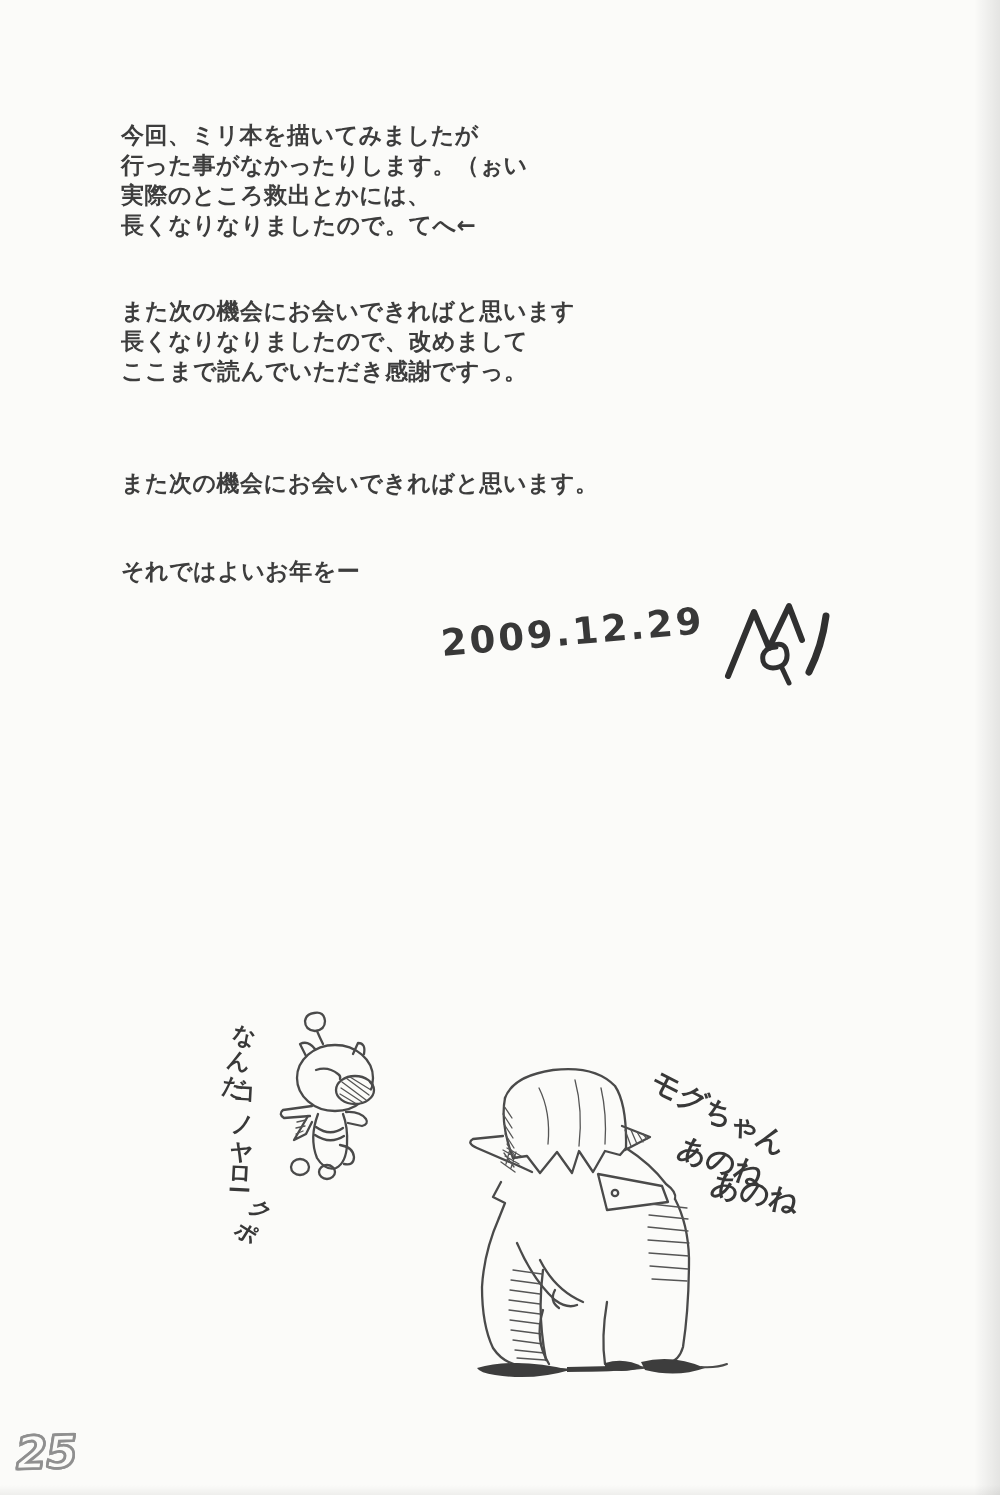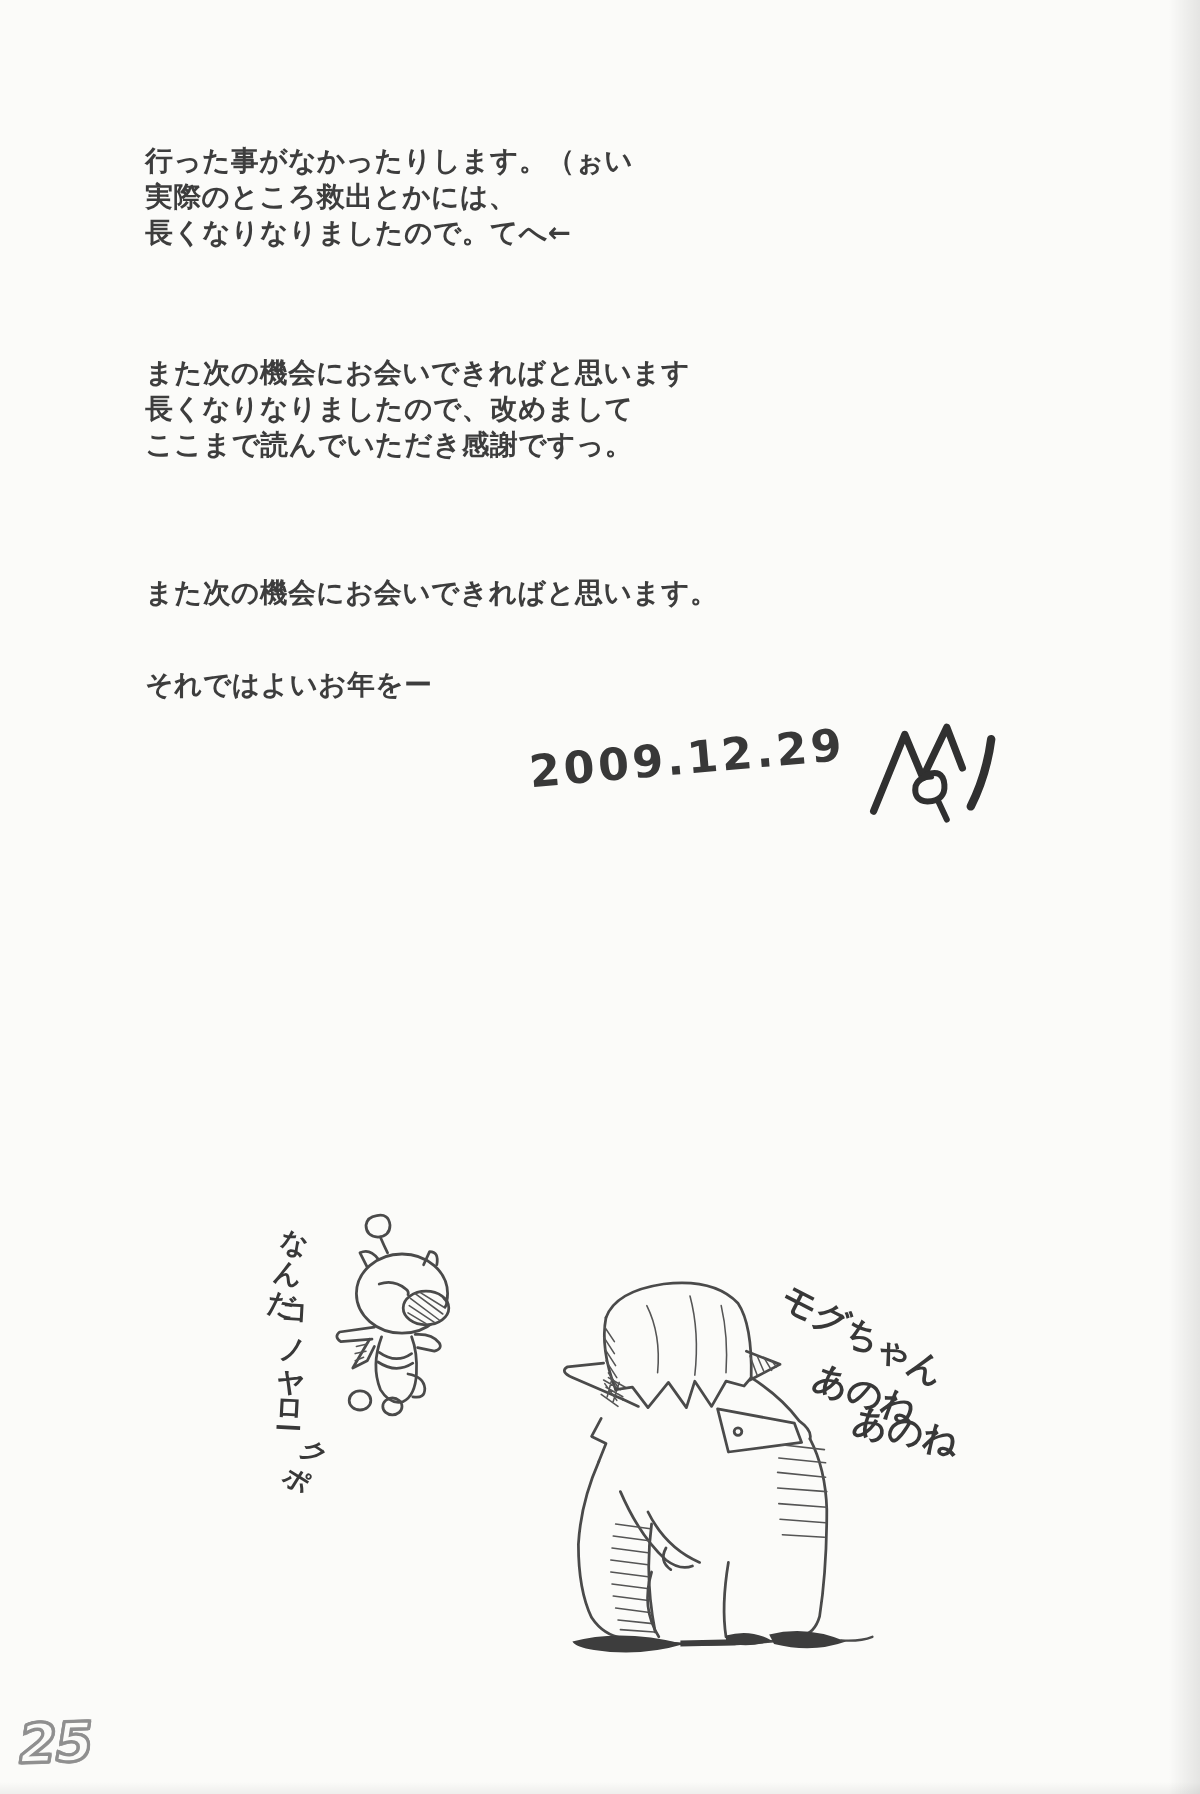--- a/index.html
+++ b/index.html
@@ -50,32 +50,33 @@
   svg .ink-thin{stroke:#555;stroke-width:1.3;fill:none;stroke-linecap:round;}
   svg .ink-fill{fill:#3d3d3d;stroke:none;}
   svg .sig{stroke:#303030;stroke-width:6;fill:none;stroke-linecap:round;stroke-linejoin:round;}
 </style>
 </head>
 <body>
 
 <div class="page">
 
   <div class="para" style="left:121px;top:120px;">
+    <div class="line">今回、ミリ本を描いてみましたが</div>
     <div class="line">行った事がなかったりします。（ぉい</div>
     <div class="line">実際のところ救出とかには、</div>
     <div class="line">長くなりなりましたので。てへ←</div>
   </div>
 
   <div class="para" style="left:121px;top:296px;">
     <div class="line">また次の機会にお会いできればと思います</div>
     <div class="line">長くなりなりましたので、改めまして</div>
     <div class="line">ここまで読んでいただき感謝ですっ。</div>
   </div>
 
-  <div class="para" style="left:121px;top:468px;margin-top:12px;">
+  <div class="para" style="left:121px;top:468px;">
     <div class="line">また次の機会にお会いできればと思います。</div>
   </div>
 
   <div class="para" style="left:121px;top:556px;">
     <div class="line">それではよいお年をー</div>
   </div>
 
   <div class="hand date-hand" style="left:443px;top:622px;">2009.12.29</div>
 
   <div class="sketch" style="left:716px;top:596px;width:122px;height:100px;" aria-label="鈴ノ">

